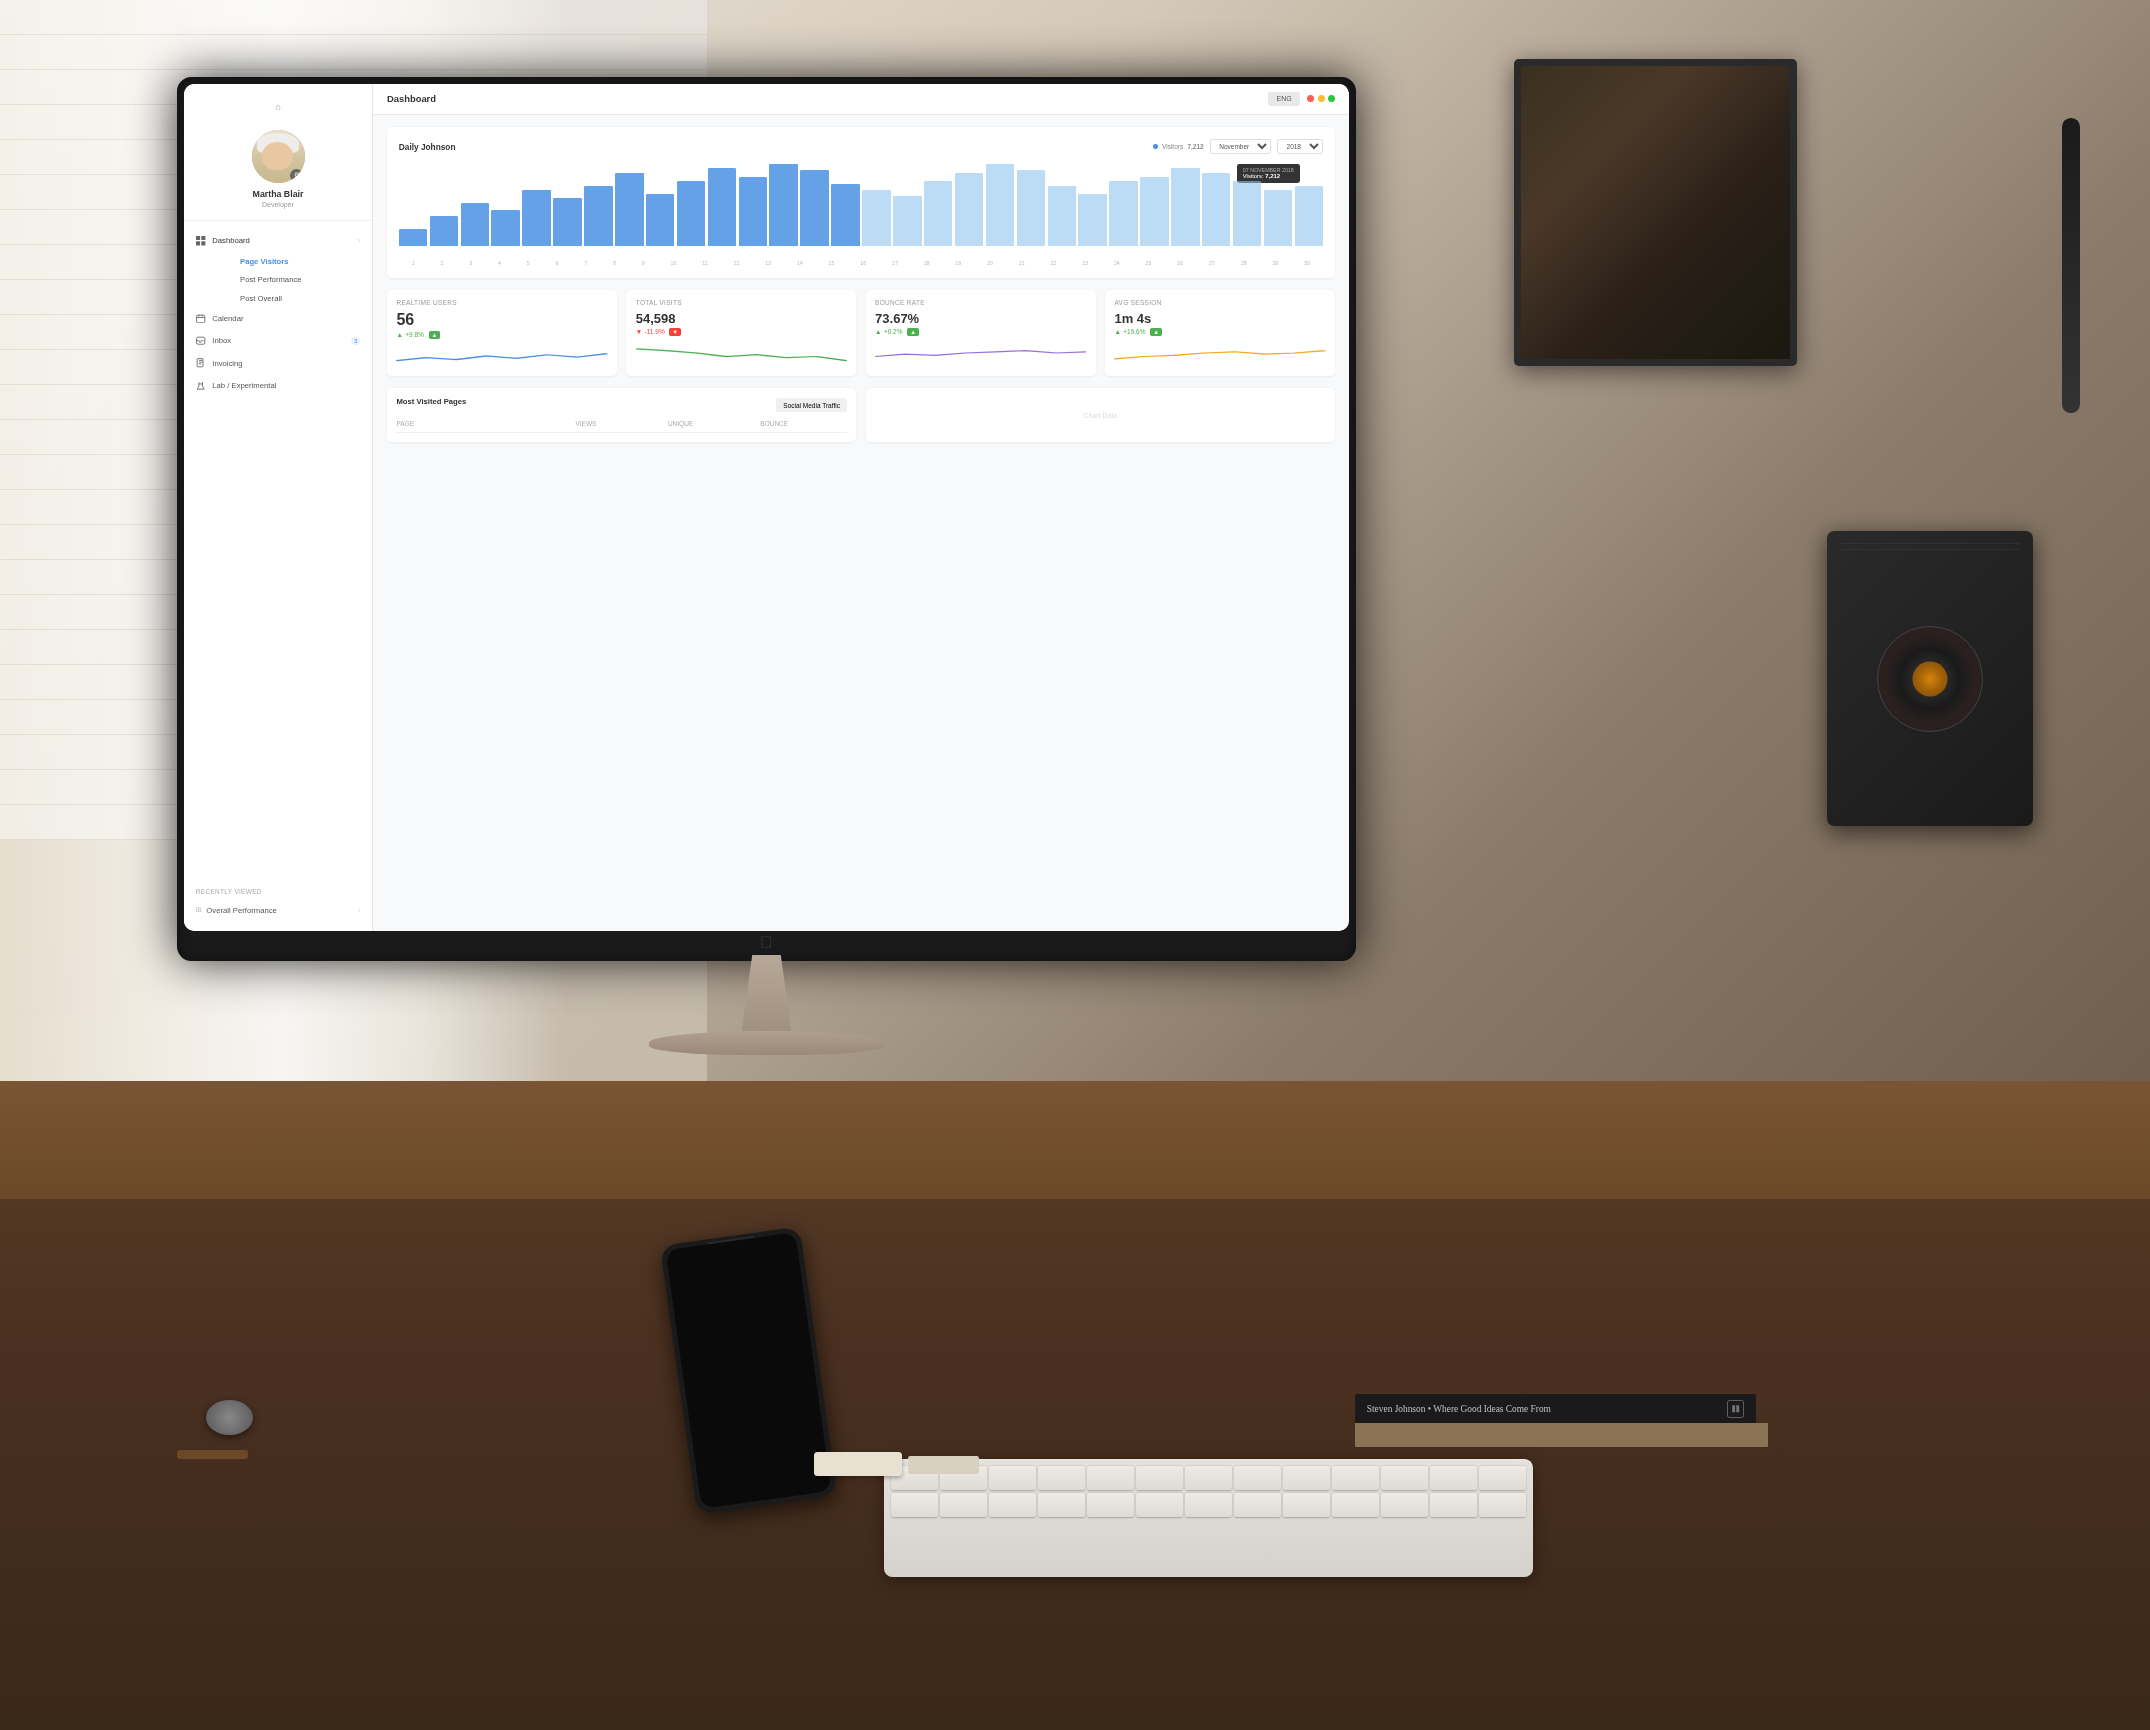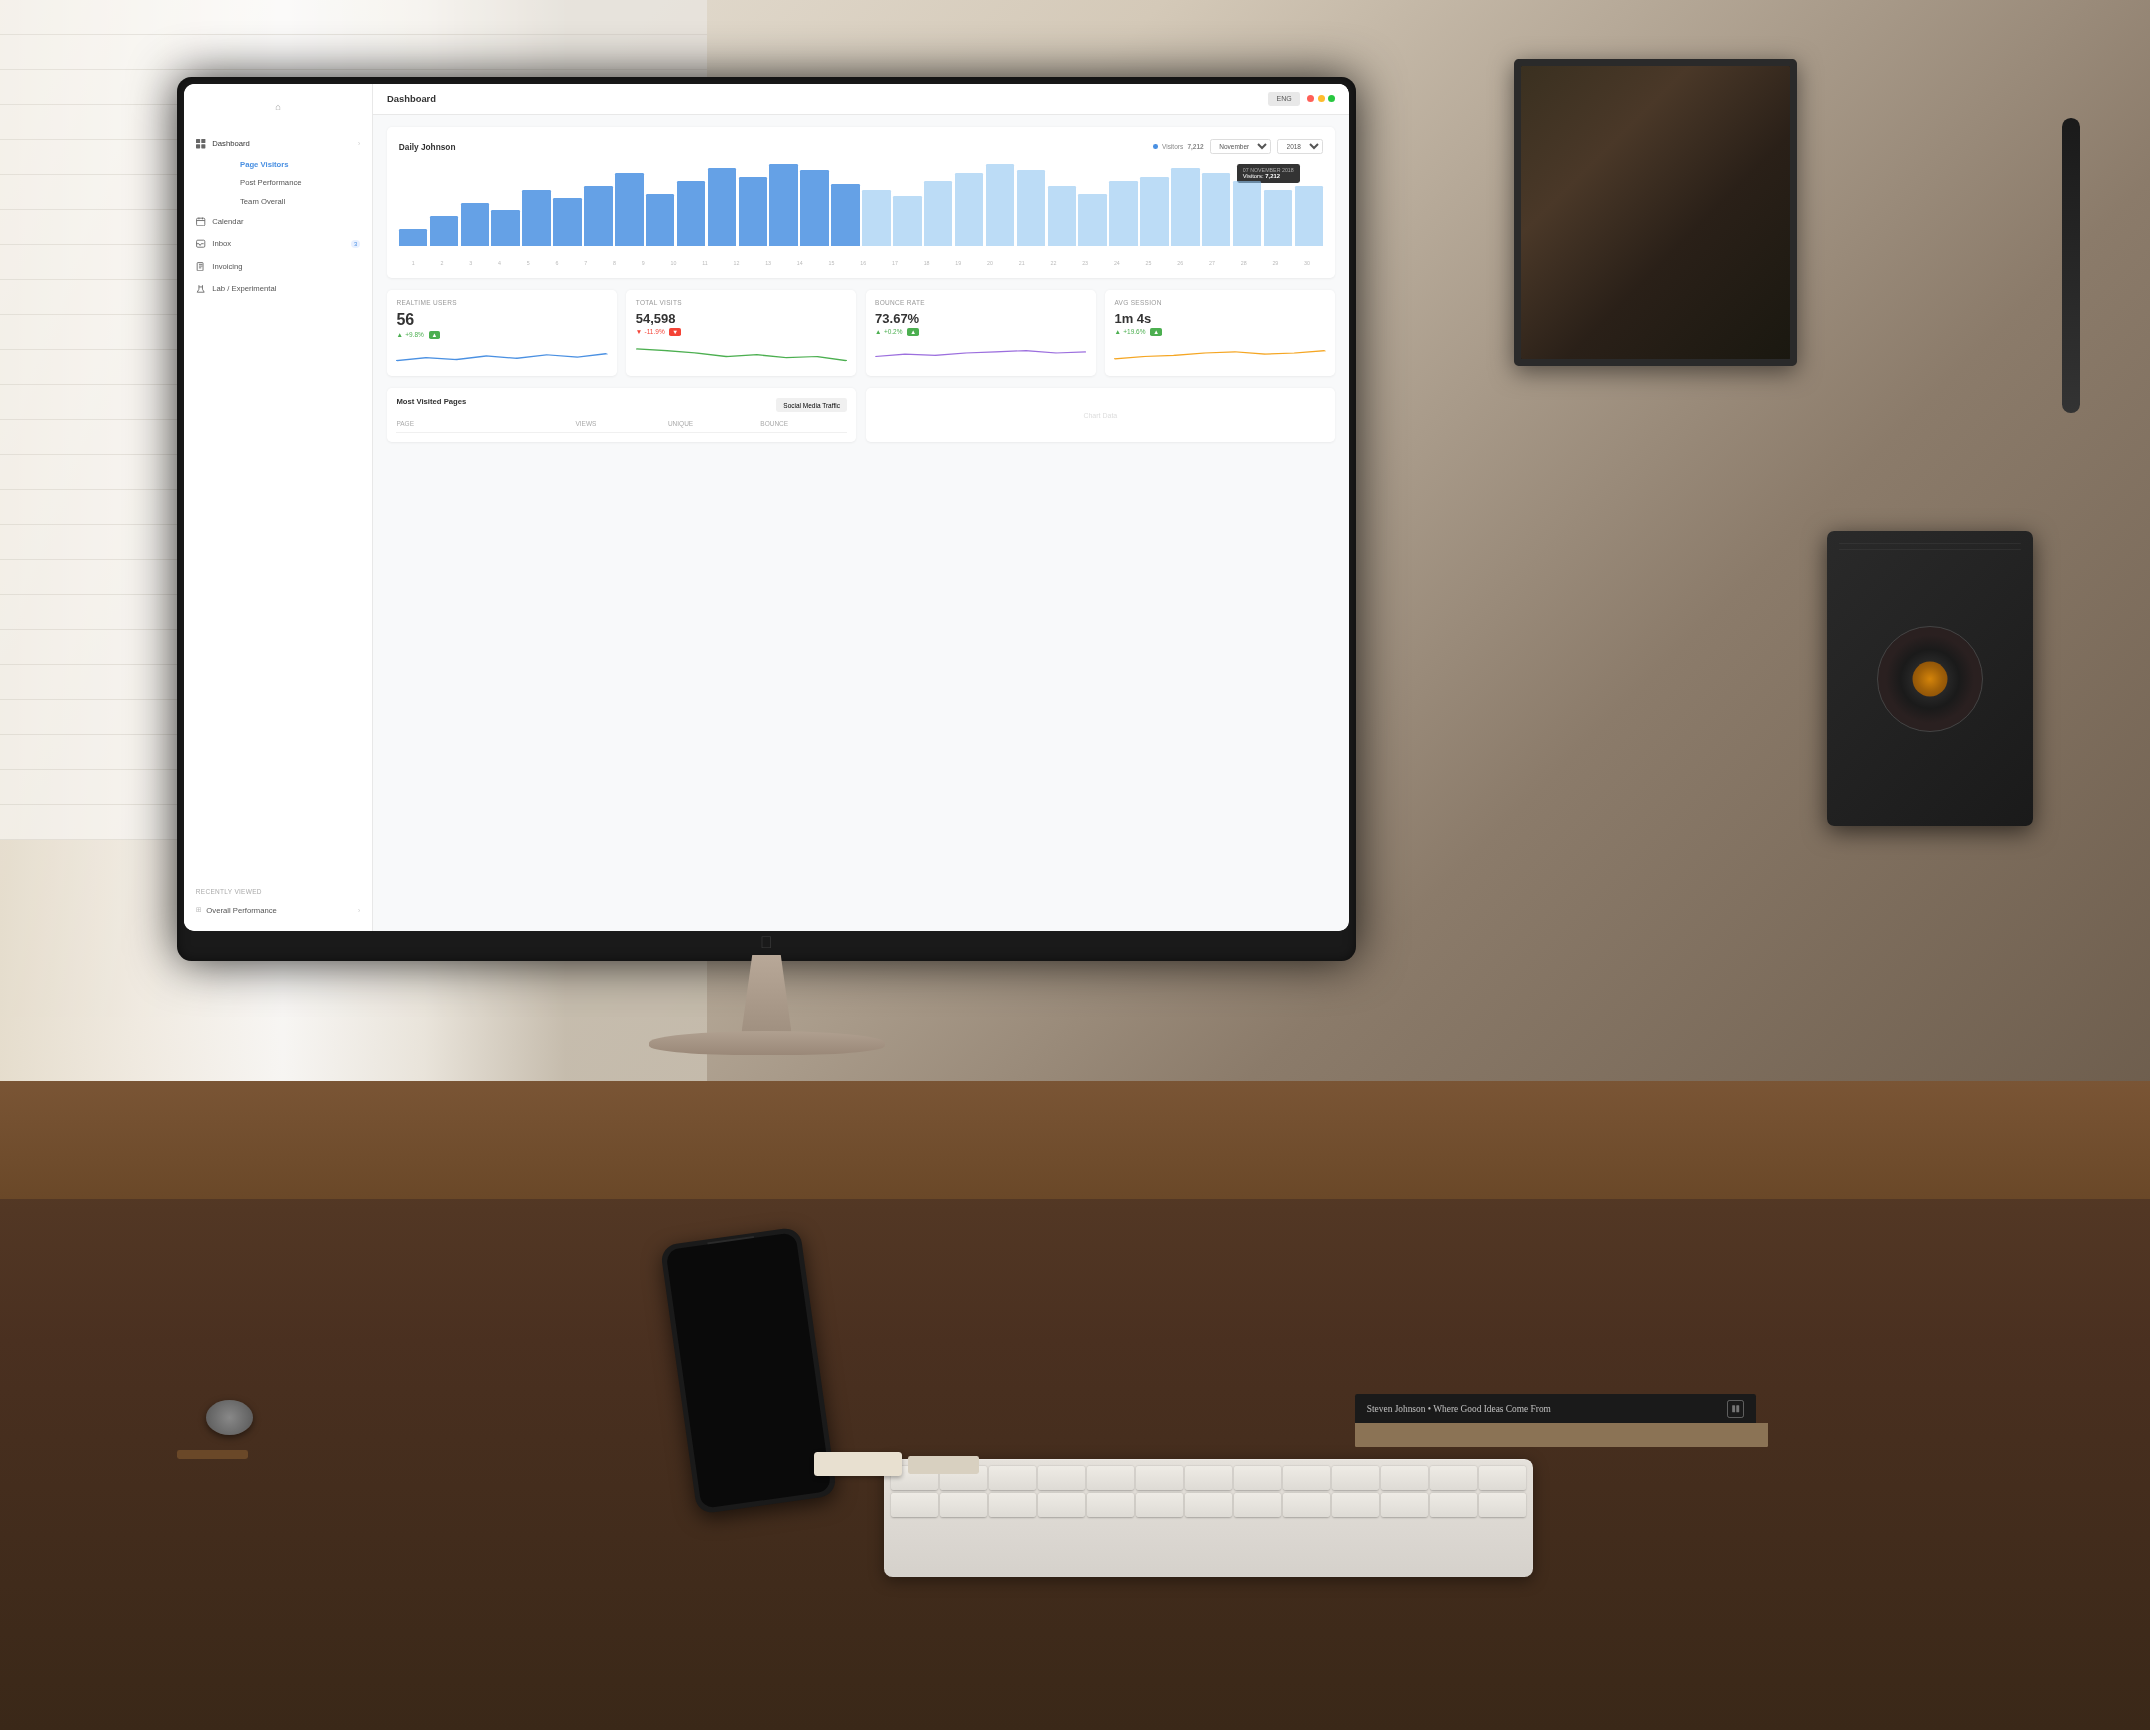--- a/index.html
+++ b/index.html
@@ -552,20 +552,31 @@
 
     <div class="imac-bezel">
       <div class="imac-screen">
 
         <div class="sidebar">
 
           <div class="home-icon-area">
             <span style="font-size:9.4px;color:#999;">⌂</span>
           </div>
 
+          <div class="avatar-section">
+            <div class="avatar">
+
+              <div style="position:absolute;top:0;left:0;right:0;bottom:0;background:linear-gradient(to bottom,#e8e0d0 0%,#d4c4a0 50%,#c8b890 100%);"></div>
+              <div style="position:absolute;top:2.9px;left:5.9px;right:5.9px;height:20.6px;background:rgba(240,240,240,0.9);border-radius:50% 50% 20% 20%;"></div>
+              <div style="position:absolute;top:11.8px;left:10.6px;width:31px;height:28px;background:#e8c8a0;border-radius:50% 50% 45% 45%;"></div>
+              <div class="avatar-gear" style="position:absolute;bottom:1.2px;right:1.2px;width:13px;height:13px;background:#666;border-radius:50%;display:flex;align-items:center;justify-content:center;font-size:6.5px;color:white;">⚙</div>
+            </div>
+            <div class="user-name">Martha Blair</div>
+            <div class="user-role">Developer</div>
+          </div>
 
           <div class="nav-section">
 
             <div class="nav-item dashboard">
               <span class="nav-icon">
                 <svg width="9.4" height="9.4" viewBox="0 0 16 16" fill="#666">
                   <rect x="0" y="0" width="7" height="7" rx="1"></rect>
                   <rect x="9" y="0" width="7" height="7" rx="1"></rect>
                   <rect x="0" y="9" width="7" height="7" rx="1"></rect>
                   <rect x="9" y="9" width="7" height="7" rx="1"></rect>
@@ -576,21 +587,21 @@
             </div>
 
             <div style="padding-left:28px;">
               <div class="nav-sub-item active">
                 <span>Page Visitors</span>
               </div>
               <div class="nav-sub-item">
                 <span>Post Performance</span>
               </div>
               <div class="nav-sub-item">
-                <span>Team Overall</span>
+                <span>Post Overall</span>
               </div>
             </div>
 
             <div class="nav-item">
               <span class="nav-icon">
                 <svg width="9.4" height="9.4" viewBox="0 0 16 16" fill="none" stroke="#666" stroke-width="1.5">
                   <rect x="1" y="2" width="14" height="13" rx="2"></rect>
                   <line x1="5" y1="1" x2="5" y2="4"></line>
                   <line x1="11" y1="1" x2="11" y2="4"></line>
                   <line x1="1" y1="6" x2="15" y2="6"></line>

